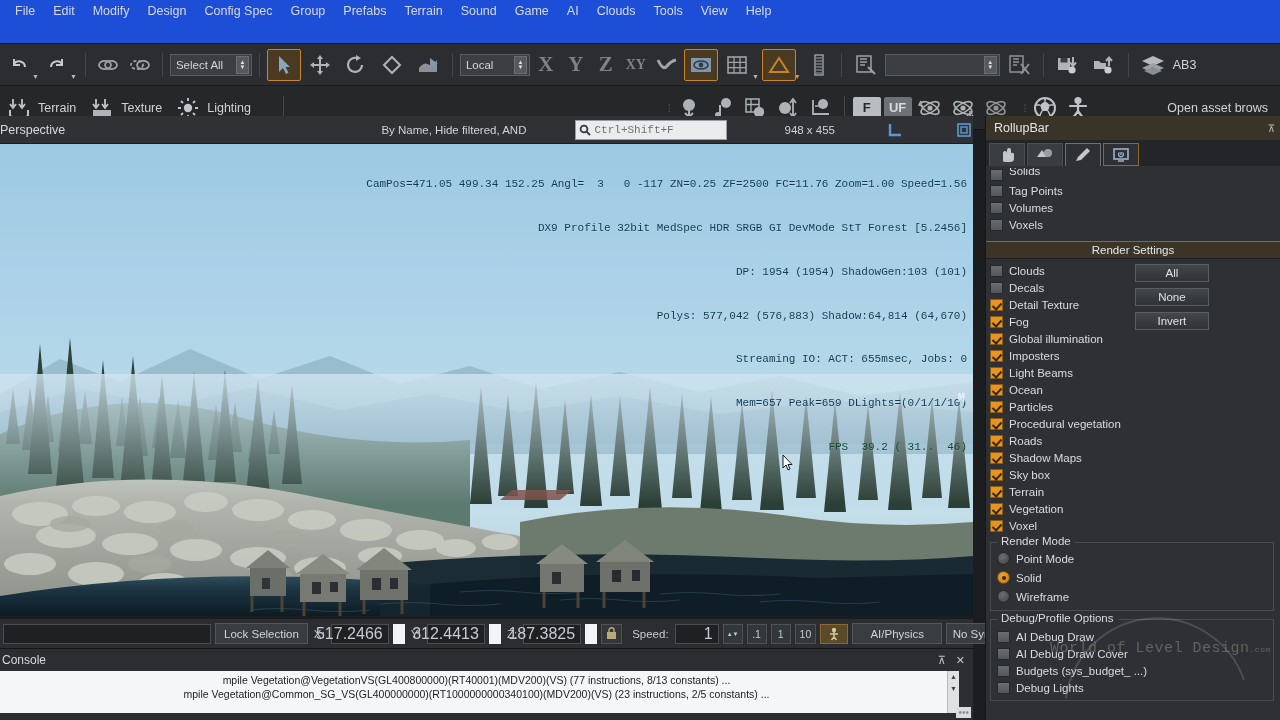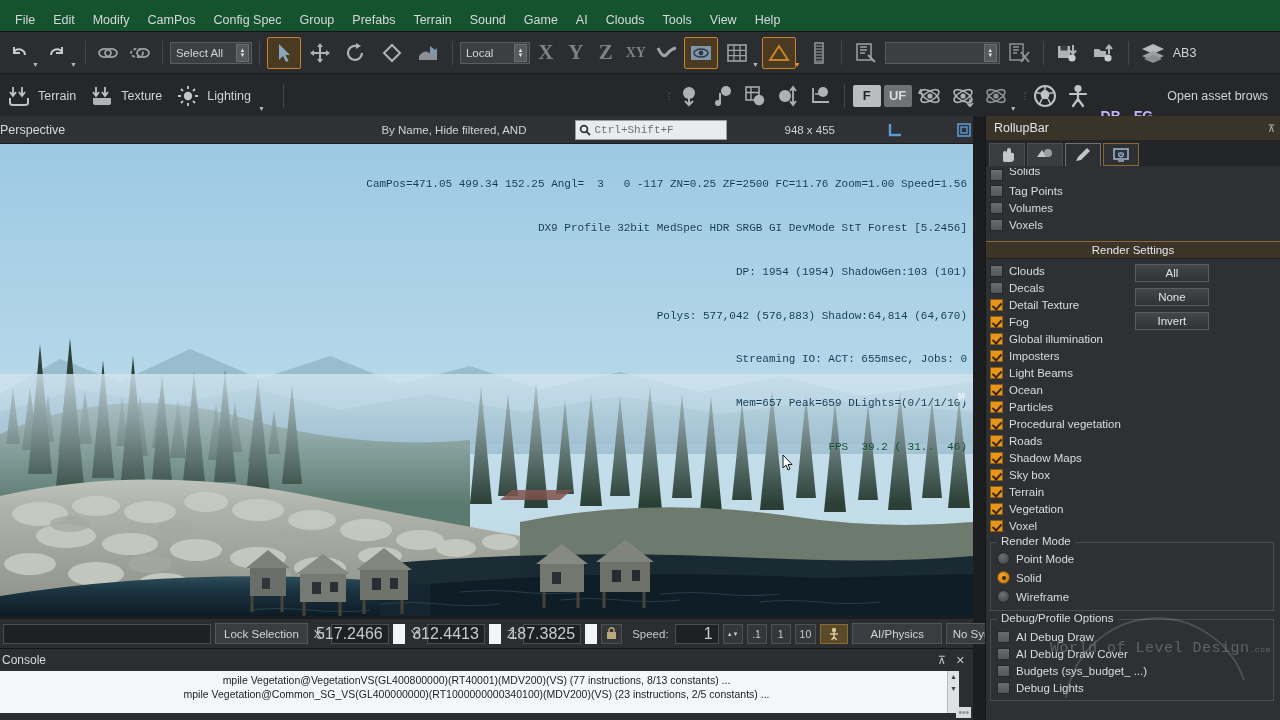--- a/index.html
+++ b/index.html
@@ -7,21 +7,21 @@
     width:1280px;height:720px;overflow:hidden;
     background:#1b1d1f;
     font-family:"Liberation Sans", sans-serif;
     color:#cfd2d4;
     -webkit-font-smoothing:antialiased;
   }
   #app{position:relative;width:1280px;height:720px;}
 
   
   .menubar{
-    height:32px;background:#14532d;display:flex;align-items:flex-end;
+    height:44px;background:#1d4ed8;display:flex;align-items:flex-start;
     padding-left:6px;border-bottom:1px solid #141517;
   }
   .menubar .mi{
     font-size:12.5px;color:#d6d9db;padding:4px 9px;white-space:nowrap;
   }
 
   
   .toolbar1{
     height:42px;background:#2b2d30;display:flex;align-items:center;
     padding:0 4px;gap:2px;border-bottom:1px solid #1a1c1e;
@@ -194,21 +194,21 @@
 </style>
 </head>
 <body>
 
 <div id="app">
 
   <div class="menubar" id="menubar">
       <div class="mi">File</div>
       <div class="mi">Edit</div>
       <div class="mi">Modify</div>
-      <div class="mi">CamPos</div>
+      <div class="mi">Design</div>
       <div class="mi">Config Spec</div>
       <div class="mi">Group</div>
       <div class="mi">Prefabs</div>
       <div class="mi">Terrain</div>
       <div class="mi">Sound</div>
       <div class="mi">Game</div>
       <div class="mi">AI</div>
       <div class="mi">Clouds</div>
       <div class="mi">Tools</div>
       <div class="mi">View</div>

